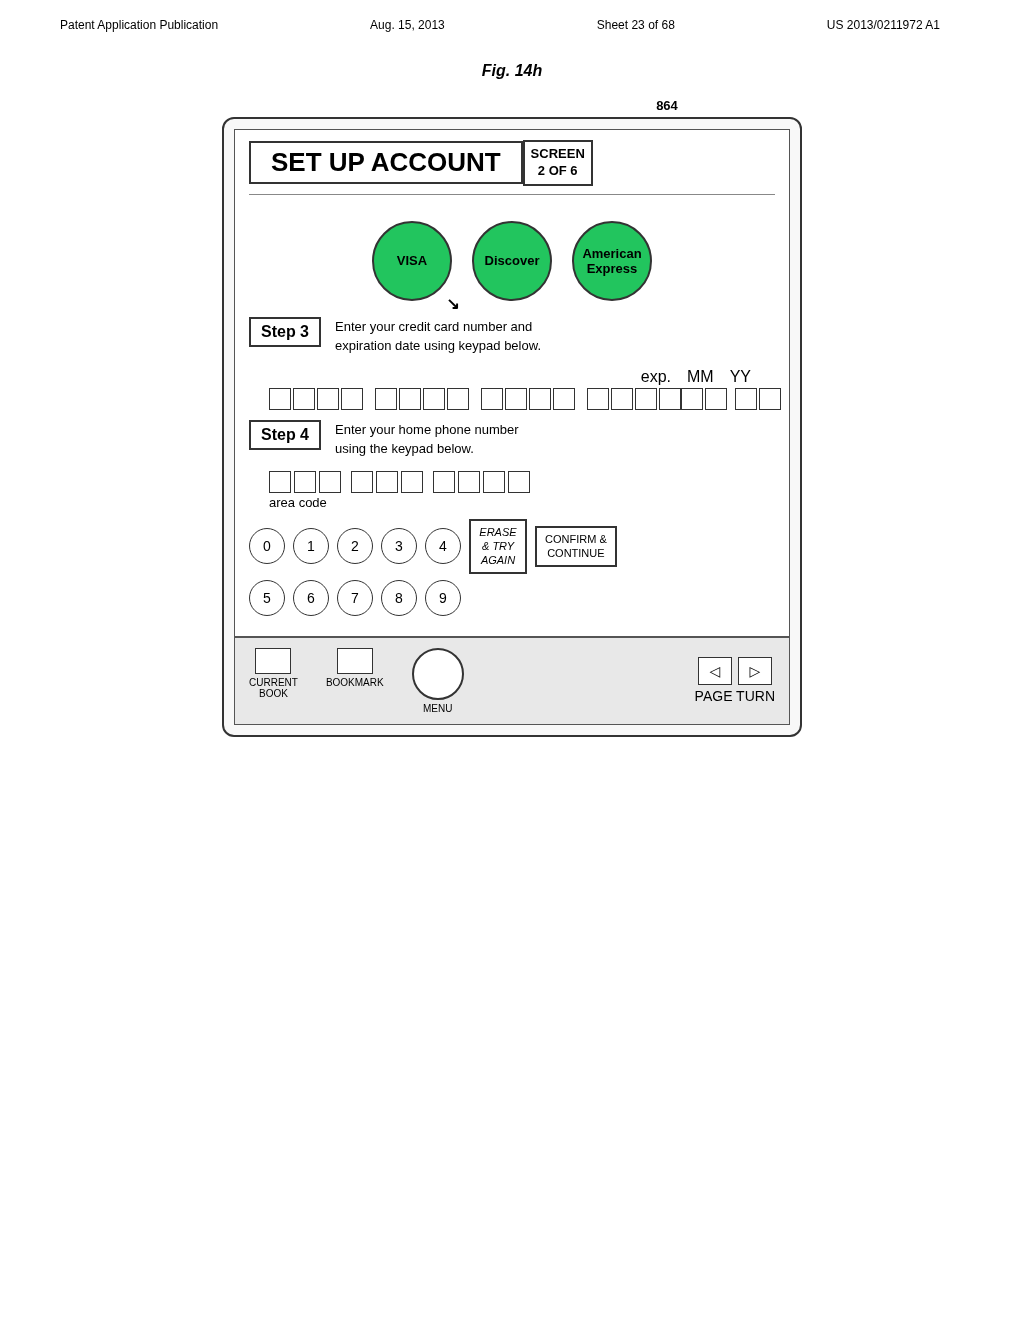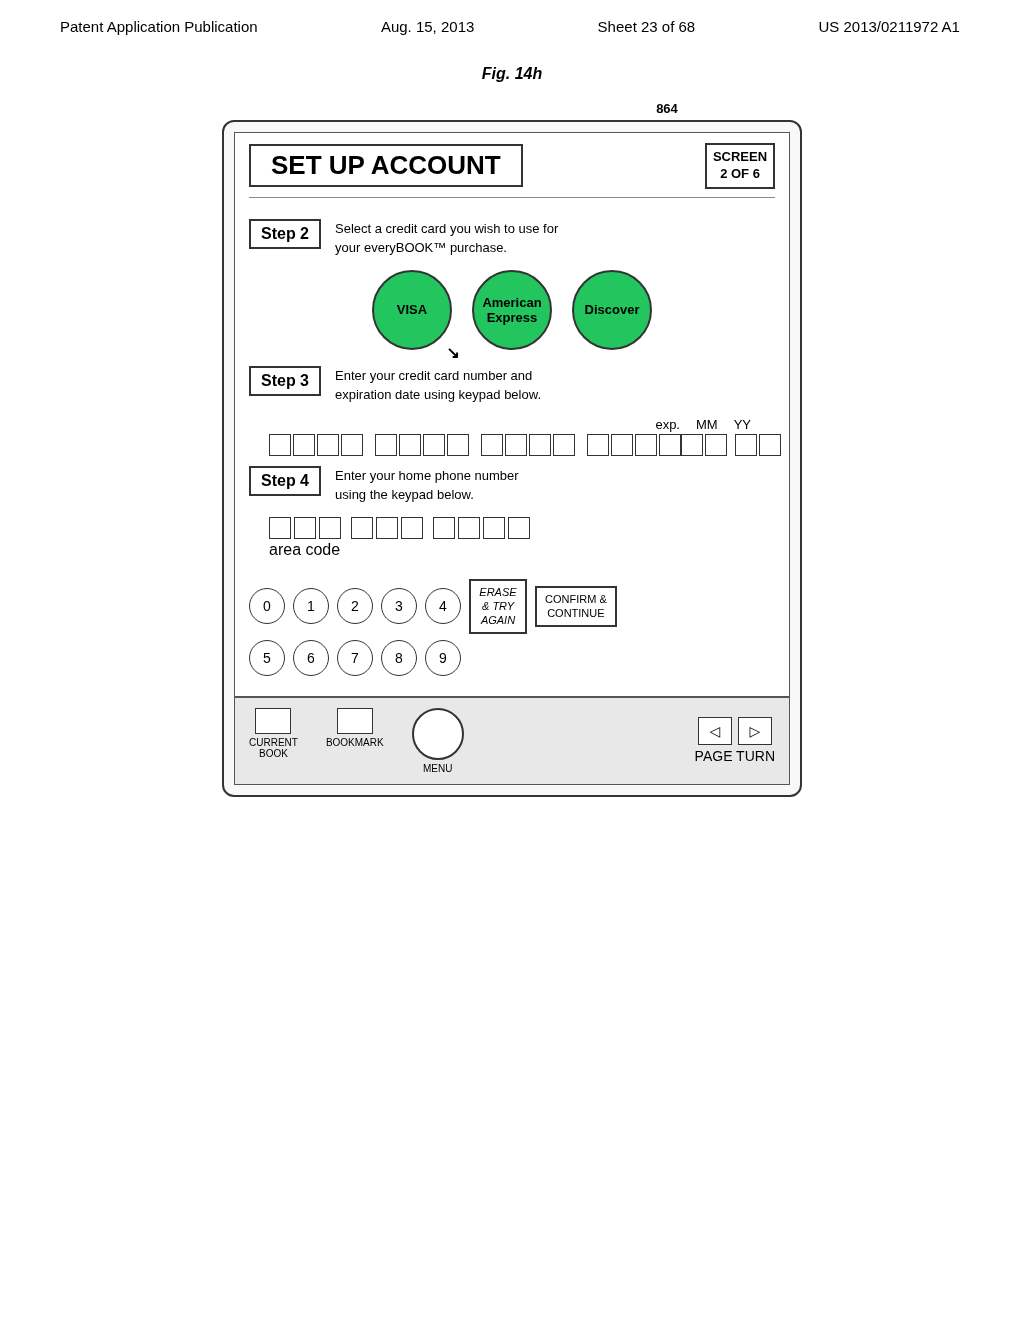--- a/index.html
+++ b/index.html
@@ -9,22 +9,22 @@
       width: 1024px;
       min-height: 1320px;
       position: relative;
       color: #000;
     }
 
     
     .patent-header {
       display: flex;
       justify-content: space-between;
-      padding: 18px 64px 10px 60px;
-      font-size: 15px;
+      padding: 18px 84px 10px 60px;
+      font-size: 12px;
     }
 
     
     .fig-label {
       text-align: center;
       font-size: 16px;
       font-style: italic;
       font-weight: bold;
       margin: 20px 0 18px 0;
     }
@@ -53,26 +53,25 @@
       background: #fff;
       border: 1.5px solid #555;
       margin: 10px 10px 0 10px;
       padding: 10px 14px 14px 14px;
       min-height: 480px;
     }
 
     
     .top-bar {
       display: flex;
-      justify-content: space-between;
+      justify-content: flex-start;
       align-items: center;
       border-bottom: 1px solid #888;
       padding-bottom: 8px;
-      margin-bottom: 19px;
-      gap: 48px;
+      margin-bottom: 26px;
     }
 
     .screen-title {
       font-size: 26px;
       font-weight: bold;
       border: 2px solid #333;
       padding: 4px 20px;
       text-align: center;
     }
 
@@ -171,23 +170,23 @@
     }
 
     .phone-box {
       border: 1.5px solid #333;
       width: 22px;
       height: 22px;
       display: inline-block;
     }
 
     .area-code-label {
-      font-size: 16px;
+      font-size: 13px;
       text-align: left;
-      margin: 0 0 20px 20px;
+      margin: 0 0 9px 20px;
     }
 
     .key-btn {
       border: 1.5px solid #333;
       border-radius: 50%;
       width: 36px;
       height: 36px;
       display: flex;
       align-items: center;
       justify-content: center;
@@ -330,51 +329,44 @@
   <div class="screen-area">
 
     <div class="top-bar">
       <div class="screen-title">SET UP ACCOUNT</div>
       <div class="screen-indicator">
         <span>SCREEN</span><br>
         <span>2 OF 6</span>
       </div>
     </div>
 
-    <div class="step-row">
-      <div class="step-label">Step 2</div>
-      <div class="step-desc">
-        <span>Select a credit card you wish to use for</span><br>
-        <span>your everyBOOK™ purchase.</span>
-      </div>
-    </div>
 
     <div class="card-options">
       <div class="card-btn">
         <span>VISA</span>
         <span class="visa-arrow">↘</span>
       </div>
       <div class="card-btn">
+        <span>Discover</span>
+      </div>
+      <div class="card-btn">
         <span style="white-space: pre-line;">American
 Express</span>
-      </div>
-      <div class="card-btn">
-        <span>Discover</span>
       </div>
     </div>
 
     <div class="step-row">
       <div class="step-label">Step 3</div>
       <div class="step-desc">
         <span>Enter your credit card number and</span><br>
         <span>expiration date using keypad below.</span>
       </div>
     </div>
 
-    <div style="display:flex; justify-content:flex-end; gap:16px; margin-right:4px; font-size:13px; margin-bottom:2px;">
+    <div style="display:flex; justify-content:flex-end; gap:16px; margin-right:4px; font-size:16px; margin-bottom:2px;">
       <span>exp.</span>
       <span>MM</span>
       <span style="margin-right:20px;text-align:right;">YY</span>
     </div>
 
     <div style="display:flex; align-items:center; justify-content:space-between; margin: 0 0 8px 0;">
       <div class="cc-number-row">
         <div class="cc-box"></div>
         <div class="cc-box"></div>
         <div class="cc-box"></div>

